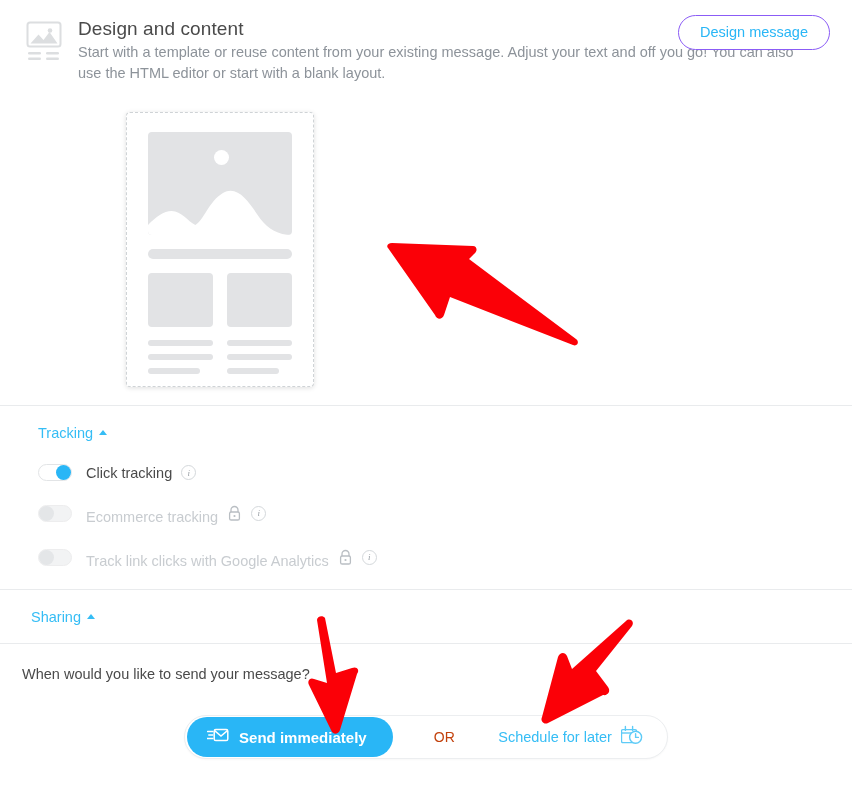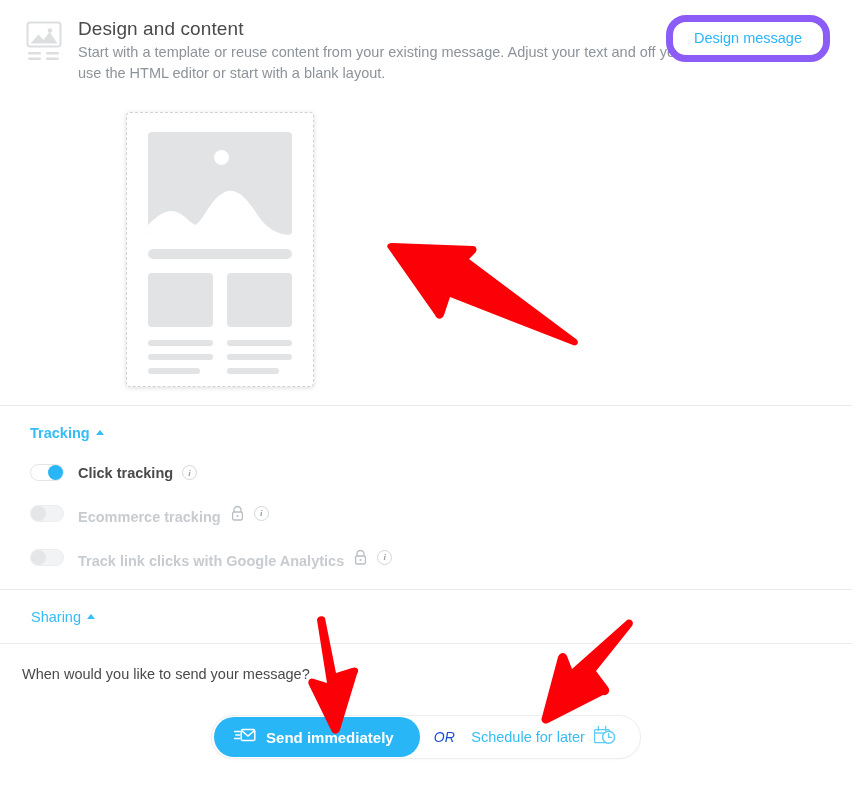--- a/index.html
+++ b/index.html
@@ -19,21 +19,21 @@
   .section-title {
     font-size: 19px; color: #4a4a4a; font-weight: 400;
     line-height: 26px; letter-spacing: .1px;
   }
   .section-desc {
     font-size: 14.5px; color: #8d939a; line-height: 21px;
     max-width: 718px; font-weight: 400;
   }
   .design-btn {
     position: absolute; right: 22px; top: 15px;
-    border: 7px solid #8b5cf6; color: #29b6f6; background: #fff;
+    border: 1px solid #8b5cf6; color: #29b6f6; background: #fff;
     border-radius: 20px; padding: 9px 21px;
     font-size: 14.5px; font-family: "Liberation Sans", sans-serif;
     cursor: pointer; line-height: 1;
   }
 
   
   .template-wrap { padding: 28px 0 0 104px; }
   .template-card {
     position: relative;
     width: 188px; height: 275px;
@@ -54,21 +54,21 @@
   .tpl-col-box { flex:1 1 0; height: 54px; background:#e2e3e5; border-radius: 4px; }
   .tpl-lines { display:flex; gap:14px; margin-top: 13px; }
   .tpl-lcol { flex:1 1 0; }
   .tpl-line { height:6px; border-radius:3px; background:#e2e3e5; margin-bottom: 8px; }
   .tpl-line.short { width: 80%; }
 
   
   .divider { height:1px; background:#e9ebed; width:100%; }
 
   
-  .tracking-section { padding: 18px 22px 20px 30px; font-weight: bold; }
+  .tracking-section { padding: 18px 22px 20px 38px; }
   .collapse-link {
     color:#35bdf5; font-size:14.5px; cursor:pointer;
     display:inline-flex; align-items:center; gap:6px;
   }
   .caret-up {
     width:0;height:0;border-left:4px solid transparent;border-right:4px solid transparent;
     border-bottom:5px solid #35bdf5; display:inline-block; margin-top:-1px;
   }
   .toggle-row { display:flex; align-items:center; margin-top: 20px; }
   .toggle-row.first { margin-top: 22px; text-align: right; }
@@ -104,21 +104,21 @@
     display:flex; align-items:center;
     border:1px solid #eceef0; border-radius:22px; background:#fff;
     height:44px; padding:2px; box-shadow:0 1px 2px rgba(0,0,0,.03);
   }
   .send-now {
     background:#29b6f6; color:#fff; border-radius:20px;
     height:40px; display:flex; align-items:center; gap:10px;
     padding: 0 26px 0 20px; font-size:15px; font-weight:bold; cursor:pointer;
     white-space:nowrap;
   }
-  .or-text { color:#1d4ed8; font-size:14px; padding: 0 14px; letter-spacing:.3px;font-style:italic; }
+  .or-text { color:#c2410c; font-size:14px; padding: 0 41px; letter-spacing:.3px; }
   .schedule-later {
     color:#35bdf5; font-size:14.5px; display:flex; align-items:center; gap:9px;
     padding: 0 22px 0 2px; cursor:pointer; white-space:nowrap;
   }
 
   
   .arrow { position:absolute; pointer-events:none; }
 </style>
 </head>
 <body>

